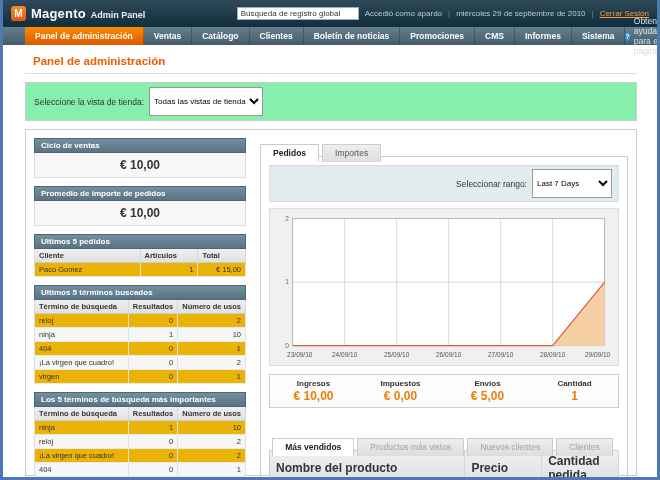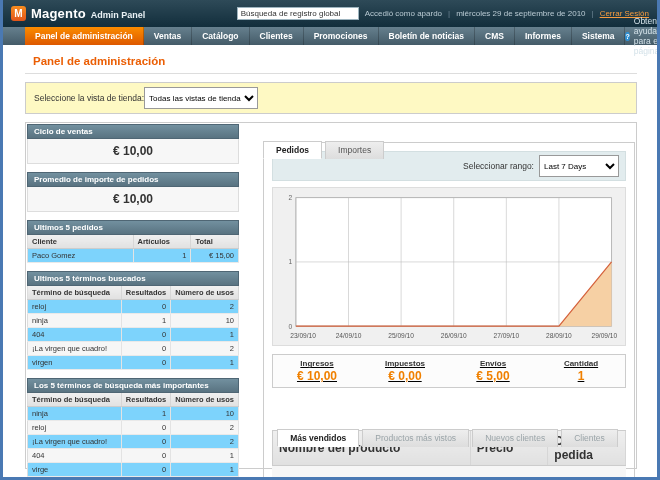--- a/index.html
+++ b/index.html
@@ -27,56 +27,56 @@
     border-right:1px solid rgba(0,0,0,.22); cursor:pointer; white-space:nowrap; }
   .nav-item.active { background:linear-gradient(180deg,#fb8c00,#dd5800); }
   .nav-help { margin-left:auto; display:flex; align-items:center; gap:4px; color:#d4e2e9; padding-right:10px; cursor:pointer; }
   .help-ic { width:9px; height:9px; border-radius:50%; background:#2f8fd1; color:#fff; font-size:7px;
     font-weight:bold; text-align:center; line-height:9px; }
 
   
   .page { padding:8px 20px 0 22px; }
   .page-title { color:#eb5e04; font-size:11.5px; font-weight:bold; padding:2px 8px 6px 8px;
     border-bottom:1px solid #ddd; margin-bottom:8px; }
-  .store-bar { border:1px solid #ccc; background:#fef9c3; padding:4px 8px; font-size:8.5px;
-    color:#333; display:flex; align-items:center; margin-bottom:8px; }
-  select { font-size:8px; height:22px; border:1px solid #999; background:#fff; }
-
-  
-  .dash { border:1px solid #ccc; background:#fff; padding:1px; display:flex; gap:24px; height:347px; }
+  .store-bar { border:1px solid #ccc; background:#86efac; padding:4px 8px; font-size:8.5px;
+    color:#333; display:flex; align-items:center; gap:5px; margin-bottom:8px; }
+  select { font-size:8px; height:29px; border:1px solid #999; background:#fff; }
+
+  
+  .dash { border:1px solid #ccc; background:#fff; padding:8px; display:flex; gap:14px; height:347px; }
   .col-left { width:212px; flex:none; }
   .col-right { flex:1; min-width:0; }
 
   
   .widget { margin-bottom:8px; }
   .w-head { background:linear-gradient(180deg,#72909f,#597381); border:1px solid #4f6674;
     color:#fff; font-size:8px; font-weight:bold; padding:2px 6px; }
   .w-val { border:1px solid #ddd; border-top:none; background:#f7f7f7; text-align:center;
     font-size:12px; font-weight:bold; color:#333; padding:5px 0; }
   table { width:100%; border-collapse:collapse; font-size:7.5px; color:#333; }
   .w-tbl { border:1px solid #ddd; border-top:none; }
   .w-tbl th { background:linear-gradient(180deg,#f0f0f0,#e1e1e1); font-weight:bold; text-align:left;
     padding:2px 4px; border-right:1px solid #d6d6d6; border-bottom:1px solid #ccc; white-space:nowrap; }
-  .w-tbl td { padding:2px 4px; border-right:1px solid #e3e3e3; border-bottom:1px solid #e9e9e9; background:#7dd3fc; }
+  .w-tbl td { padding:2px 4px; border-right:1px solid #e3e3e3; border-bottom:1px solid #e9e9e9; background:#eab308; }
   .w-tbl tr:nth-child(even) td { background:#f6f6f6; }
   .w-tbl td:nth-child(n+2), .num { text-align:right; }
   .w-tbl th:nth-child(1) { width:50%; }
 
   
   .tabs { display:flex; border-bottom:1px solid #ccc; font-size:8.5px; }
   .tab { padding:3px 12px; border:1px solid #ccc; border-bottom:none; background:linear-gradient(180deg,#eee,#ddd);
-    color:#555; margin-right:3px; cursor:pointer; position:relative; top:17px; white-space:nowrap; }
+    color:#555; margin-right:3px; cursor:pointer; position:relative; top:6px; white-space:nowrap; }
   .tab.active { background:#fff; font-weight:bold; color:#222; border-bottom:1px solid #fff; }
   .tab.disabled { color:#9aa4a8; }
   .panel { border:1px solid #ccc; border-top:none; padding:8px; }
   .range-bar { background:#e2ecee; border:1px solid #d3dfe1; padding:3px 6px; font-size:8.5px; color:#333;
     display:flex; justify-content:flex-end; align-items:center; gap:5px; margin-bottom:6px; }
   .chart-wrap { background:#f0f0f0; border:1px solid #ddd; padding:4px; }
   .chart-wrap svg { display:block; width:100%; }
-  .stats { border:1px solid #ccc; background:#fcfcfc; display:flex; margin-top:8px; padding:4px 0;text-decoration:underline; }
+  .stats { border:1px solid #ccc; background:#fcfcfc; display:flex; margin-top:8px; padding:4px 0; }
   .stat { flex:1; text-align:center; }
   .stat-lbl { font-size:8px; font-weight:bold; color:#333; }
   .stat-val { font-size:12px; font-weight:bold; color:#f08000; margin-top:1px; }
   .btabs { margin-top:24px;justify-content:center; }
   .p-tbl { border:1px solid #ccc; border-top:none; }
   .p-tbl th { background:linear-gradient(180deg,#efefef,#e0e0e0); font-weight:bold; text-align:left;
     padding:3px 6px; border-right:1px solid #d6d6d6; border-bottom:1px solid #ccc; font-size:12px; }
   .p-tbl th:nth-child(1){ width:56%; } .p-tbl th:nth-child(2){ width:22%; }
   .empty-msg { background:#f6f6f6; text-align:left; font-size:8.5px; font-weight:bold; color:#333; padding:16px 0 18px; }
 </style>
@@ -95,22 +95,22 @@
     <span class="hdr-sep">|</span>
     <span class="logout">Cerrar Sesión</span>
   </div>
 </div>
 
 <div class="nav">
   <div class="nav-item active">Panel de administración</div>
   <div class="nav-item">Ventas</div>
   <div class="nav-item">Catálogo</div>
   <div class="nav-item">Clientes</div>
+  <div class="nav-item">Boletín de noticias</div>
   <div class="nav-item">Promociones</div>
-  <div class="nav-item">Boletín de noticias</div>
   <div class="nav-item">CMS</div>
   <div class="nav-item">Informes</div>
   <div class="nav-item">Sistema</div>
   <div class="nav-help">
     <span class="help-ic">?</span>
     <span>Obtener ayuda para esta página</span>
   </div>
 </div>
 
 <div class="page">

